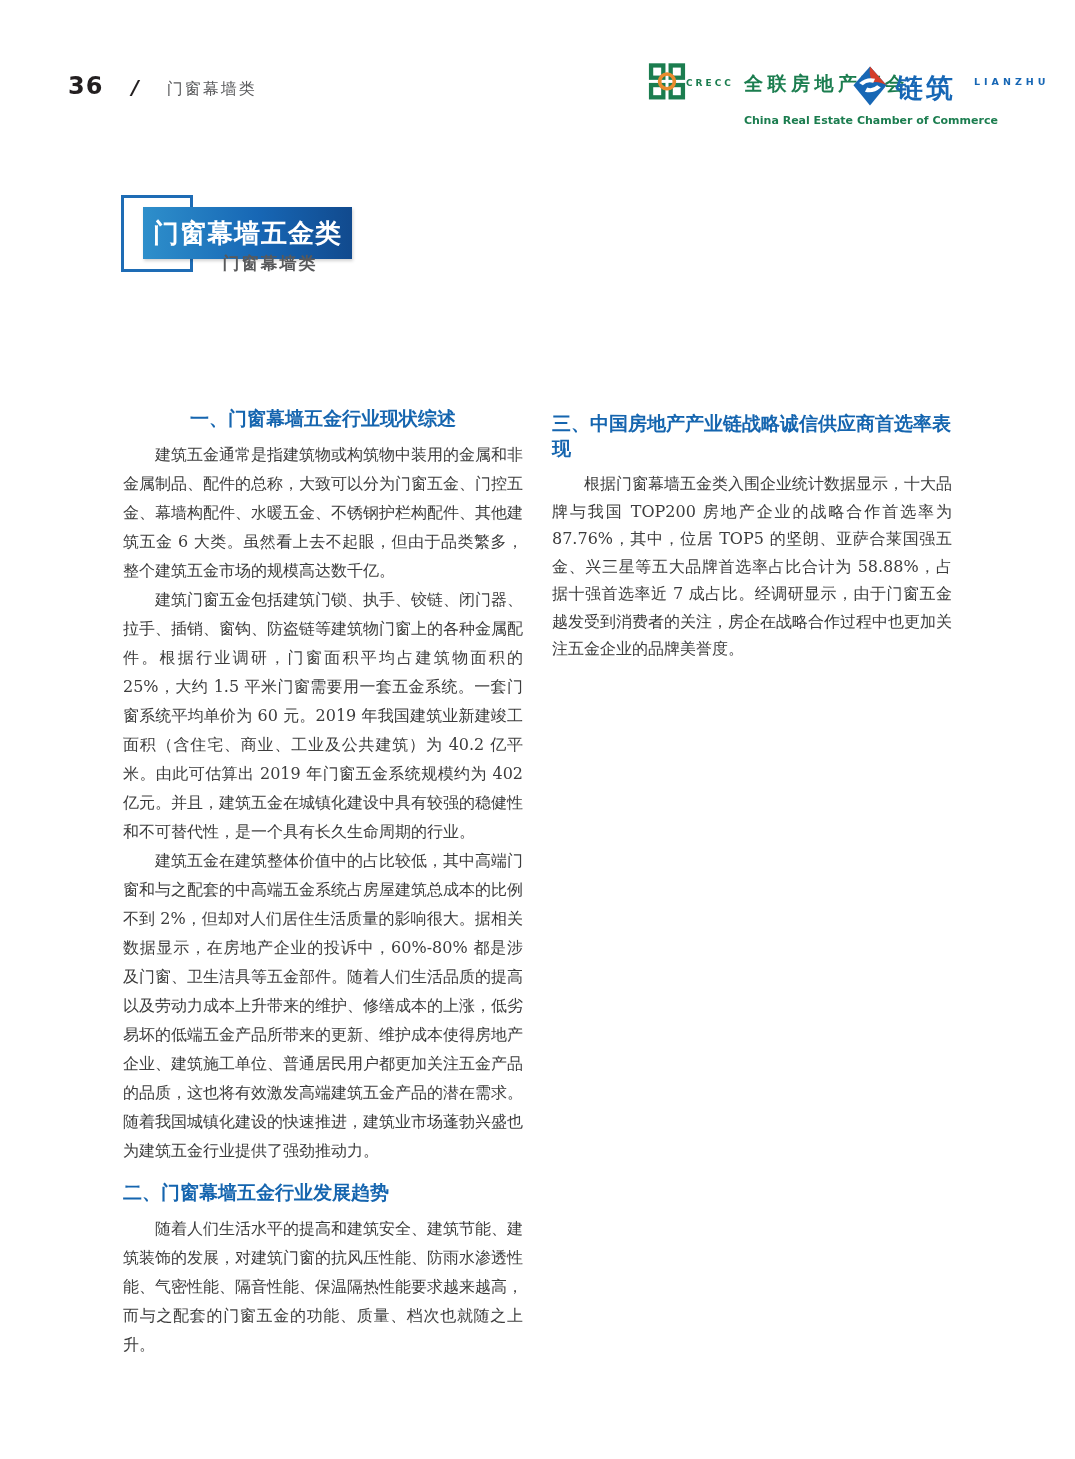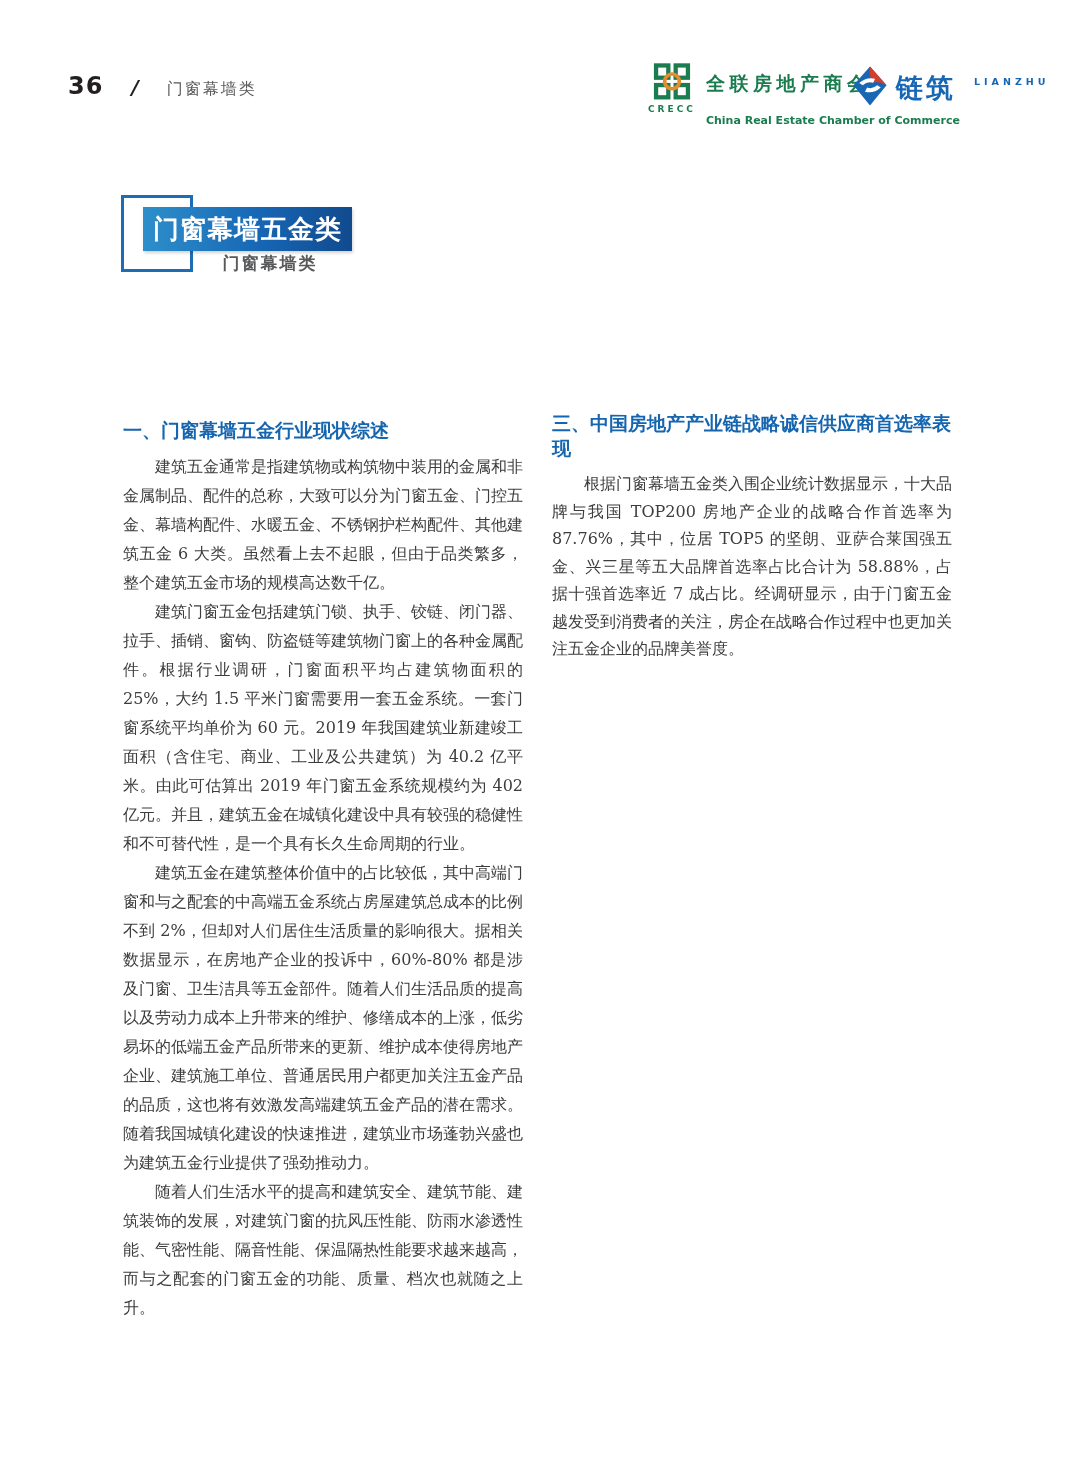--- a/index.html
+++ b/index.html
@@ -16,41 +16,41 @@
     display:flex; align-items:baseline; gap:28px;
   }
   .page-num{ font-size:24px; font-weight:bold; color:#231f20; letter-spacing:1px;}
   .page-slash{ font-size:20px; font-weight:bold; font-style:italic; color:#231f20;}
   .page-cat{ font-size:16px; color:#58595b; letter-spacing:2px;}
 
   .logo-crecc{
     position:absolute; left:648px; top:62px;
     display:flex; gap:10px; align-items:flex-start;
   }
-  .crecc-iconcol{ display:flex; flex-direction:column; align-items:center; }
+  .crecc-iconcol{ display:flex; flex-direction:row; align-items:center; }
   .crecc-abbr{ font-size:9px; font-weight:bold; color:#1b7d4f; letter-spacing:3px; margin-top:2px;}
   .crecc-names{ display:flex; flex-direction:column; margin-top:9px;}
   .crecc-cn{ font-size:19px; font-weight:bold; color:#1b7d4f; letter-spacing:4.5px; white-space:nowrap;}
   .crecc-en{ font-size:11px; font-weight:bold; color:#1b7d4f; white-space:nowrap; margin-top:17px;}
 
   .logo-lianzhu{
     position:absolute; left:852px; top:64px;
     display:flex; gap:8px; align-items:center;
   }
   .lz-names{ display:flex; flex-direction:row; }
   .lz-cn{ font-size:27px; font-weight:bold; color:#1767b5; letter-spacing:3px; line-height:28px;}
   .lz-en{ font-size:9.5px; font-weight:bold; color:#1767b5; letter-spacing:4px; margin-top:2px;padding-left:18px;}
 
   
   .banner-frame{
     position:absolute; left:121px; top:195px; width:72px; height:77px;
     border:3px solid #1e6cb5;
   }
   .banner-bar{
-    position:absolute; left:143px; top:207px; width:209px; height:44px;
+    position:absolute; left:143px; top:207px; width:209px; height:52px;
     background:linear-gradient(90deg,#2e8fcb 0%,#1767b5 55%,#114a8e 100%);
     color:#ffffff; font-size:26px; font-weight:bold; letter-spacing:1px;
     display:flex; align-items:center; justify-content:center;
     box-shadow:1px 2px 3px rgba(0,0,0,.18);
   }
   .banner-sub{
     position:absolute; left:200px; top:252px; width:140px;
     text-align:center; font-size:17px; font-weight:bold; color:#58595b; letter-spacing:2px;
   }
 
@@ -62,21 +62,21 @@
   }
   .col-left{ left:123px; top:402px; line-height:29px; }
   .col-right{ left:552px; top:396px; line-height:27.5px; }
   .col p{ margin:0; text-indent:2em; }
   .col p.noindent{ text-indent:0; }
   .sec-heading{
     font-family:"DejaVu Sans","Liberation Sans",sans-serif;
     font-size:19px; line-height:25px; font-weight:bold; color:#1565af;
     margin:15px 0 9px 0; text-align:left; text-indent:0;
   }
-  .sec-heading.first{ margin-top:16px; }
+  .sec-heading.first{ margin-top:4px;text-align:center; }
 </style>
 </head>
 <body>
 
 <div class="page-head-left">
   <span class="page-num">36</span>
   <span class="page-slash">/</span>
   <span class="page-cat">门窗幕墙类</span>
 </div>
 
@@ -116,19 +116,20 @@
 
 <div class="banner-frame"></div>
 <div class="banner-bar">门窗幕墙五金类</div>
 <div class="banner-sub">门窗幕墙类</div>
 
 <div class="col col-left">
   <div class="sec-heading first">一、门窗幕墙五金行业现状综述</div>
   <p>建筑五金通常是指建筑物或构筑物中装用的金属和非金属制品、配件的总称，大致可以分为门窗五金、门控五金、幕墙构配件、水暖五金、不锈钢护栏构配件、其他建筑五金 6 大类。虽然看上去不起眼，但由于品类繁多，整个建筑五金市场的规模高达数千亿。</p>
   <p>建筑门窗五金包括建筑门锁、执手、铰链、闭门器、拉手、插销、窗钩、防盗链等建筑物门窗上的各种金属配件。根据行业调研，门窗面积平均占建筑物面积的 25%，大约 1.5 平米门窗需要用一套五金系统。一套门窗系统平均单价为 60 元。2019 年我国建筑业新建竣工面积（含住宅、商业、工业及公共建筑）为 40.2 亿平米。由此可估算出 2019 年门窗五金系统规模约为 402 亿元。并且，建筑五金在城镇化建设中具有较强的稳健性和不可替代性，是一个具有长久生命周期的行业。</p>
   <p>建筑五金在建筑整体价值中的占比较低，其中高端门窗和与之配套的中高端五金系统占房屋建筑总成本的比例不到 2%，但却对人们居住生活质量的影响很大。据相关数据显示，在房地产企业的投诉中，60%-80% 都是涉及门窗、卫生洁具等五金部件。随着人们生活品质的提高以及劳动力成本上升带来的维护、修缮成本的上涨，低劣易坏的低端五金产品所带来的更新、维护成本使得房地产企业、建筑施工单位、普通居民用户都更加关注五金产品的品质，这也将有效激发高端建筑五金产品的潜在需求。随着我国城镇化建设的快速推进，建筑业市场蓬勃兴盛也为建筑五金行业提供了强劲推动力。</p>
+  <div class="sec-heading">二、门窗幕墙五金行业发展趋势</div>
   <p>随着人们生活水平的提高和建筑安全、建筑节能、建筑装饰的发展，对建筑门窗的抗风压性能、防雨水渗透性能、气密性能、隔音性能、保温隔热性能要求越来越高，而与之配套的门窗五金的功能、质量、档次也就随之上升。</p>
 </div>
 
 <div class="col col-right">
   <div class="sec-heading">三、中国房地产产业链战略诚信供应商首选率表现</div>
   <p>根据门窗幕墙五金类入围企业统计数据显示，十大品牌与我国 TOP200 房地产企业的战略合作首选率为 87.76%，其中，位居 TOP5 的坚朗、亚萨合莱国强五金、兴三星等五大品牌首选率占比合计为 58.88%，占据十强首选率近 7 成占比。经调研显示，由于门窗五金越发受到消费者的关注，房企在战略合作过程中也更加关注五金企业的品牌美誉度。</p>
 </div>
 
 </body></html>

